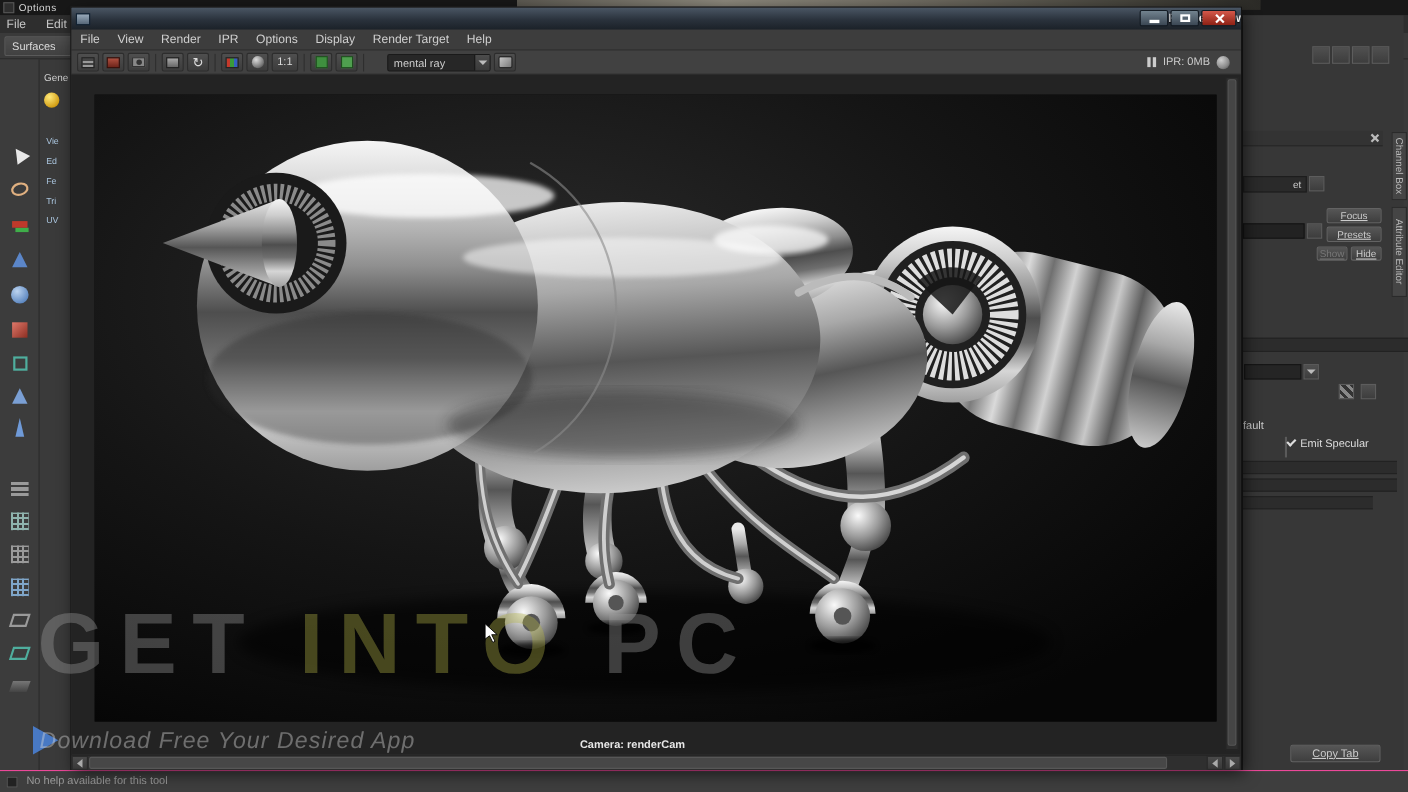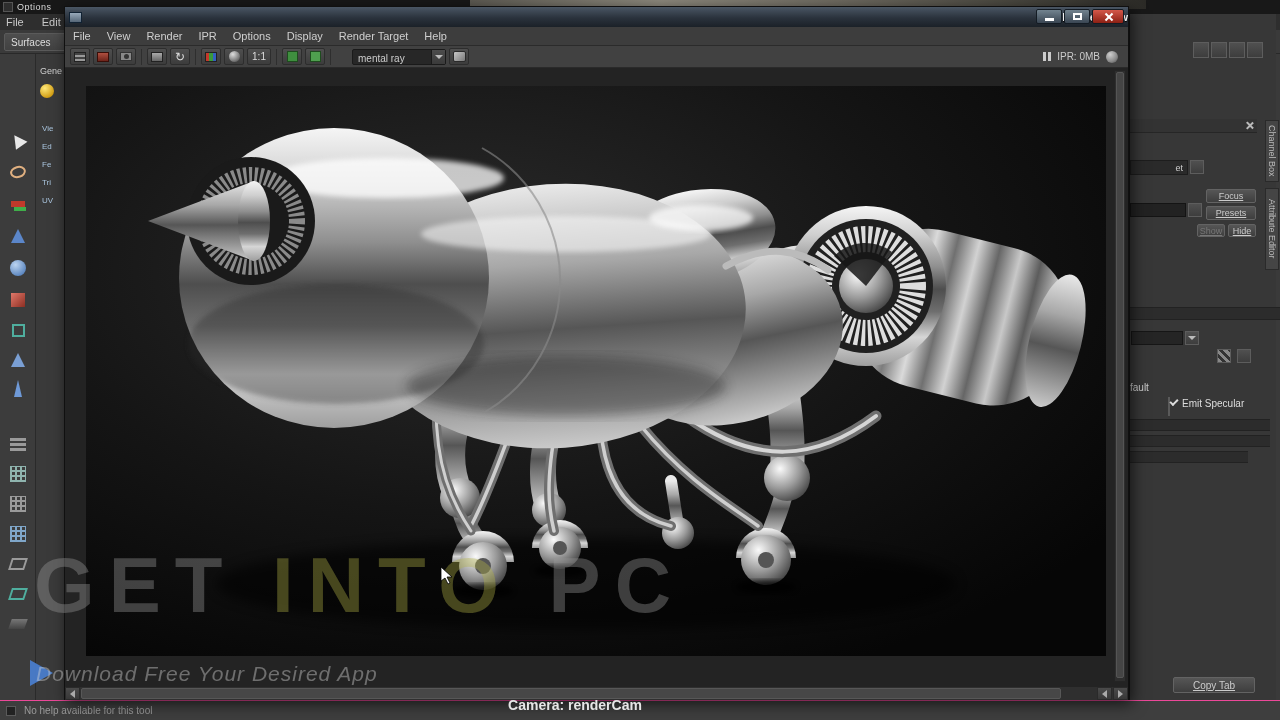--- a/index.html
+++ b/index.html
@@ -77,21 +77,21 @@
   #ipr-zone { margin-left:auto; display:flex; align-items:center; gap:6px; padding-right:10px; font-size:10px; color:#ccc; }
   .pause-icon { display:flex; gap:2px; }
   .pause-icon i { display:block; width:3px; height:9px; background:#ccc; }
   .sphere-chip { width:12px; height:12px; border-radius:50%; background:radial-gradient(circle at 35% 30%, #cfcfcf, #8a8a8a 60%, #444); }
 
   #rw-content { position:absolute; left:0; top:61px; width:100%; height:618px; background:#232323; }
   #render-canvas { position:absolute; left:21px; top:18px; width:1020px; height:570px; background:#060606; }
   #vscroll { position:absolute; right:2px; top:2px; width:12px; height:612px; background:#2e2e2e; border:1px solid #242424; }
   #vscroll .thumb { position:absolute; left:1px; top:1px; width:8px; height:606px; background:#454545; border:1px solid #555; border-radius:2px; }
   #rw-footer1 { position:absolute; left:0; top:592px; width:1020px; display:flex; justify-content:center; gap:38px; font-size:10px; font-weight:bold; color:#e6e6e6; }
-  #rw-footer2 { position:absolute; left:0; top:629px; width:1020px; text-align:center; font-size:14px; font-weight:bold; color:#e6e6e6; }
+  #rw-footer2 { position:absolute; left:0; top:604px; width:1020px; text-align:center; font-size:10px; font-weight:bold; color:#e6e6e6; }
 
   #hscroll { position:absolute; left:0; top:679px; width:100%; height:14px; background:#2f2f2f; border-top:1px solid #232323; }
   .sbtn { position:absolute; top:0; width:15px; height:13px; background:linear-gradient(#4a4a4a,#383838); border:1px solid #2a2a2a; display:flex; align-items:center; justify-content:center; }
   .tri-l { width:0; height:0; border-top:4px solid transparent; border-bottom:4px solid transparent; border-right:5px solid #aaa; }
   .tri-r { width:0; height:0; border-top:4px solid transparent; border-bottom:4px solid transparent; border-left:5px solid #aaa; }
   #hthumb { position:absolute; left:16px; top:1px; width:980px; height:11px; background:#474747; border:1px solid #575757; border-radius:2px; }
 
   
   #wm-big { position:absolute; left:34px; top:540px; z-index:50; font-size:78px; font-weight:800; letter-spacing:14px; white-space:nowrap; }
   #wm-big .w1,#wm-big .w3 { color:rgba(155,155,155,.38); }

